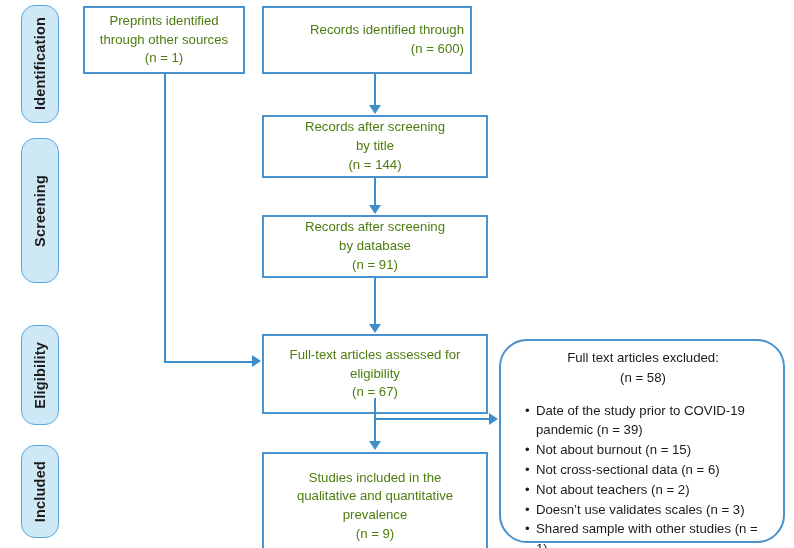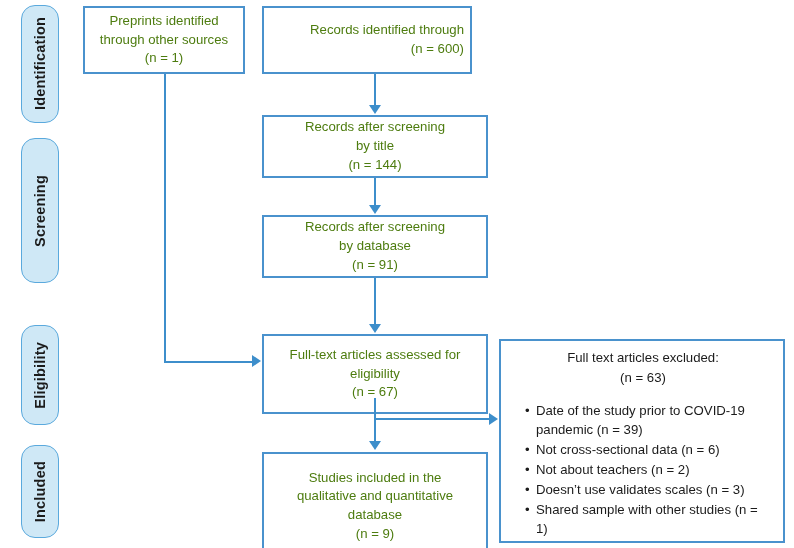--- a/index.html
+++ b/index.html
@@ -169,30 +169,31 @@
       <span class="ln">Full-text articles assessed for</span>
       <span class="ln">eligibility</span>
       <span class="ln">(n = 67)</span>
     </div>
   </div>
 
   <div class="fbox" style="left:262px; top:452px; width:226px; height:108px;">
     <div class="inner">
       <span class="ln">Studies included in the</span>
       <span class="ln">qualitative and quantitative</span>
-      <span class="ln">database</span>
+      <span class="ln">prevalence</span>
       <span class="ln">(n = 9)</span>
     </div>
   </div>
 
-  <div class="xbox" style="left:499px; top:339px; width:286px; height:204px;">
+  <div class="xbox" style="left:499px; top:339px; width:286px; height:204px;border-radius:28px;">
     <span class="xhead">Full text articles excluded:</span>
-    <span class="xhead">(n = 63)</span>
+    <span class="xhead">(n = 58)</span>
     <ul>
       <li>Date of the study prior to COVID-19 pandemic (n = 39)</li>
+      <li>Not about burnout (n = 15)</li>
       <li>Not cross-sectional data (n = 6)</li>
       <li>Not about teachers (n = 2)</li>
       <li>Doesn’t use validates scales (n = 3)</li>
       <li>Shared sample with other studies (n = 1)</li>
     </ul>
   </div>
 
   <div class="line-v" style="left:374px; top:74px; height:32px;"></div>
   <div class="arrow-down" style="left:369px; top:105px;"></div>
 

